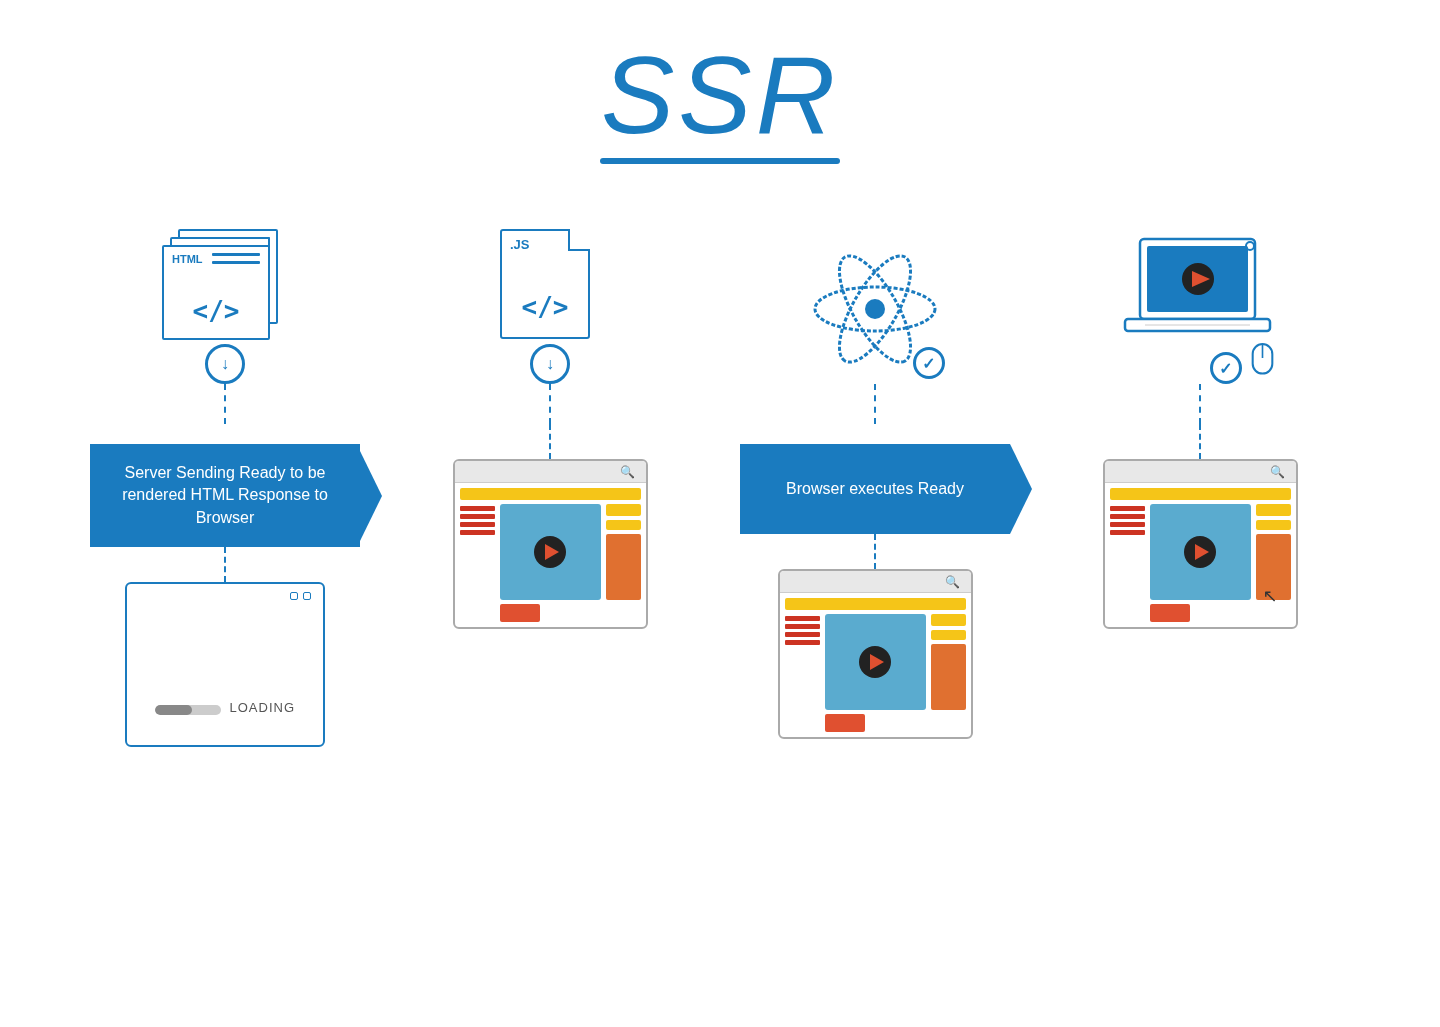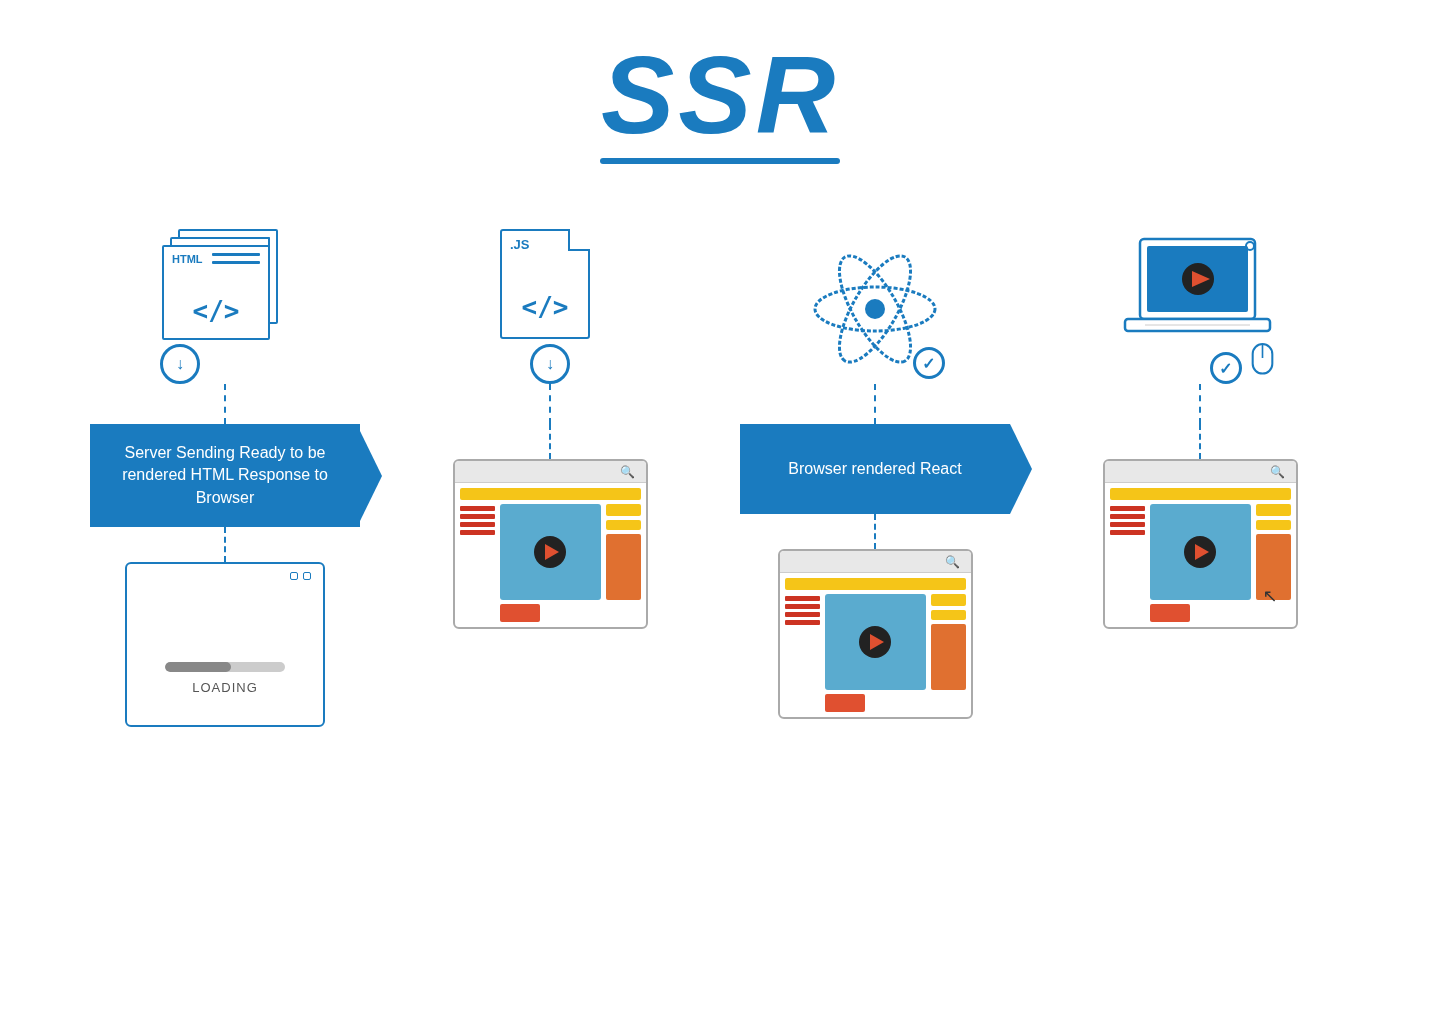--- a/index.html
+++ b/index.html
@@ -14,21 +14,21 @@
       align-items: center;
     }
 
     
     .title-section {
       margin-top: 40px;
       text-align: center;
     }
     .title-text {
       font-size: 110px;
-      font-weight: 700;
+      font-weight: 400;
       color: #1a7bbf;
       letter-spacing: 4px;
       line-height: 1;
       font-style: italic;
     }
     .title-underline {
       width: 240px;
       height: 6px;
       background: #1a7bbf;
       margin: 8px auto 0;
@@ -49,20 +49,21 @@
       color: #fff;
       font-size: 16px;
       line-height: 1.4;
       padding: 18px 24px 18px 24px;
       min-height: 90px;
       width: 270px;
       display: flex;
       align-items: center;
       justify-content: center;
       text-align: center;
+      margin-top: 20px;
     }
     
     .arrow-box.has-arrow-right::after {
       content: '';
       position: absolute;
       right: -22px;
       top: 50%;
       transform: translateY(-50%);
       width: 0;
       height: 0;
@@ -94,22 +95,22 @@
     }
     .loading-dot {
       width: 8px;
       height: 8px;
       border: 1.5px solid #1a7bbf;
       border-radius: 2px;
     }
     .loading-bar-container {
       width: 140px;
       display: flex;
-      flex-direction: column;
-      align-items: center;
+      flex-direction: row;
+      align-items: flex-end;
       gap: 8px;
     }
     .loading-bar {
       width: 120px;
       height: 10px;
       background: #ccc;
       border-radius: 5px;
       overflow: hidden;
       position: relative;
     }
@@ -230,21 +231,21 @@
 <div class="title-section">
   <div class="title-text">SSR</div>
   <div class="title-underline"></div>
 </div>
 
 <div class="full-layout">
 
   <div class="step-col">
 
     <div class="icon-container">
-      <div style="position:relative; display:flex; flex-direction:column; align-items:flex-start;">
+      <div style="position:relative; display:flex; flex-direction:column; align-items:center;">
 
         <div style="position:relative; width:130px; height:120px;">
 
           <div style="position:absolute; top:0; left:18px; width:100px; height:95px; border:2.5px solid #1a7bbf; border-radius:2px; background:#fff;">
             <div style="position:absolute; right:6px; top:6px; display:flex; flex-direction:column; gap:5px;">
               <div style="width:55px; height:3px; background:#1a7bbf; border-radius:1px;"></div>
               <div style="width:55px; height:3px; background:#1a7bbf; border-radius:1px;"></div>
             </div>
           </div>
 
@@ -377,21 +378,21 @@
         
         <div style="position:absolute; bottom:5px; right:5px; width:32px; height:32px; border:3px solid #1a7bbf; border-radius:50%; background:#fff; display:flex; align-items:center; justify-content:center;">
           <span style="font-size:16px; color:#1a7bbf; font-weight:bold;">✓</span>
         </div>
       </div>
     </div>
 
     <div class="dashed-line"></div>
 
     <div class="arrow-box has-arrow-right">
-      <span>Browser rendered React</span>
+      <span>Browser executes Ready</span>
     </div>
 
     <div class="dashed-line" style="height:35px;"></div>
 
     <div class="bottom-screen-container">
       <div class="browser-screen">
         <div class="browser-bar">
           <span class="browser-search-icon">🔍</span>
         </div>
         <div style="padding:5px; flex:1; display:flex; flex-direction:column; gap:4px;">

